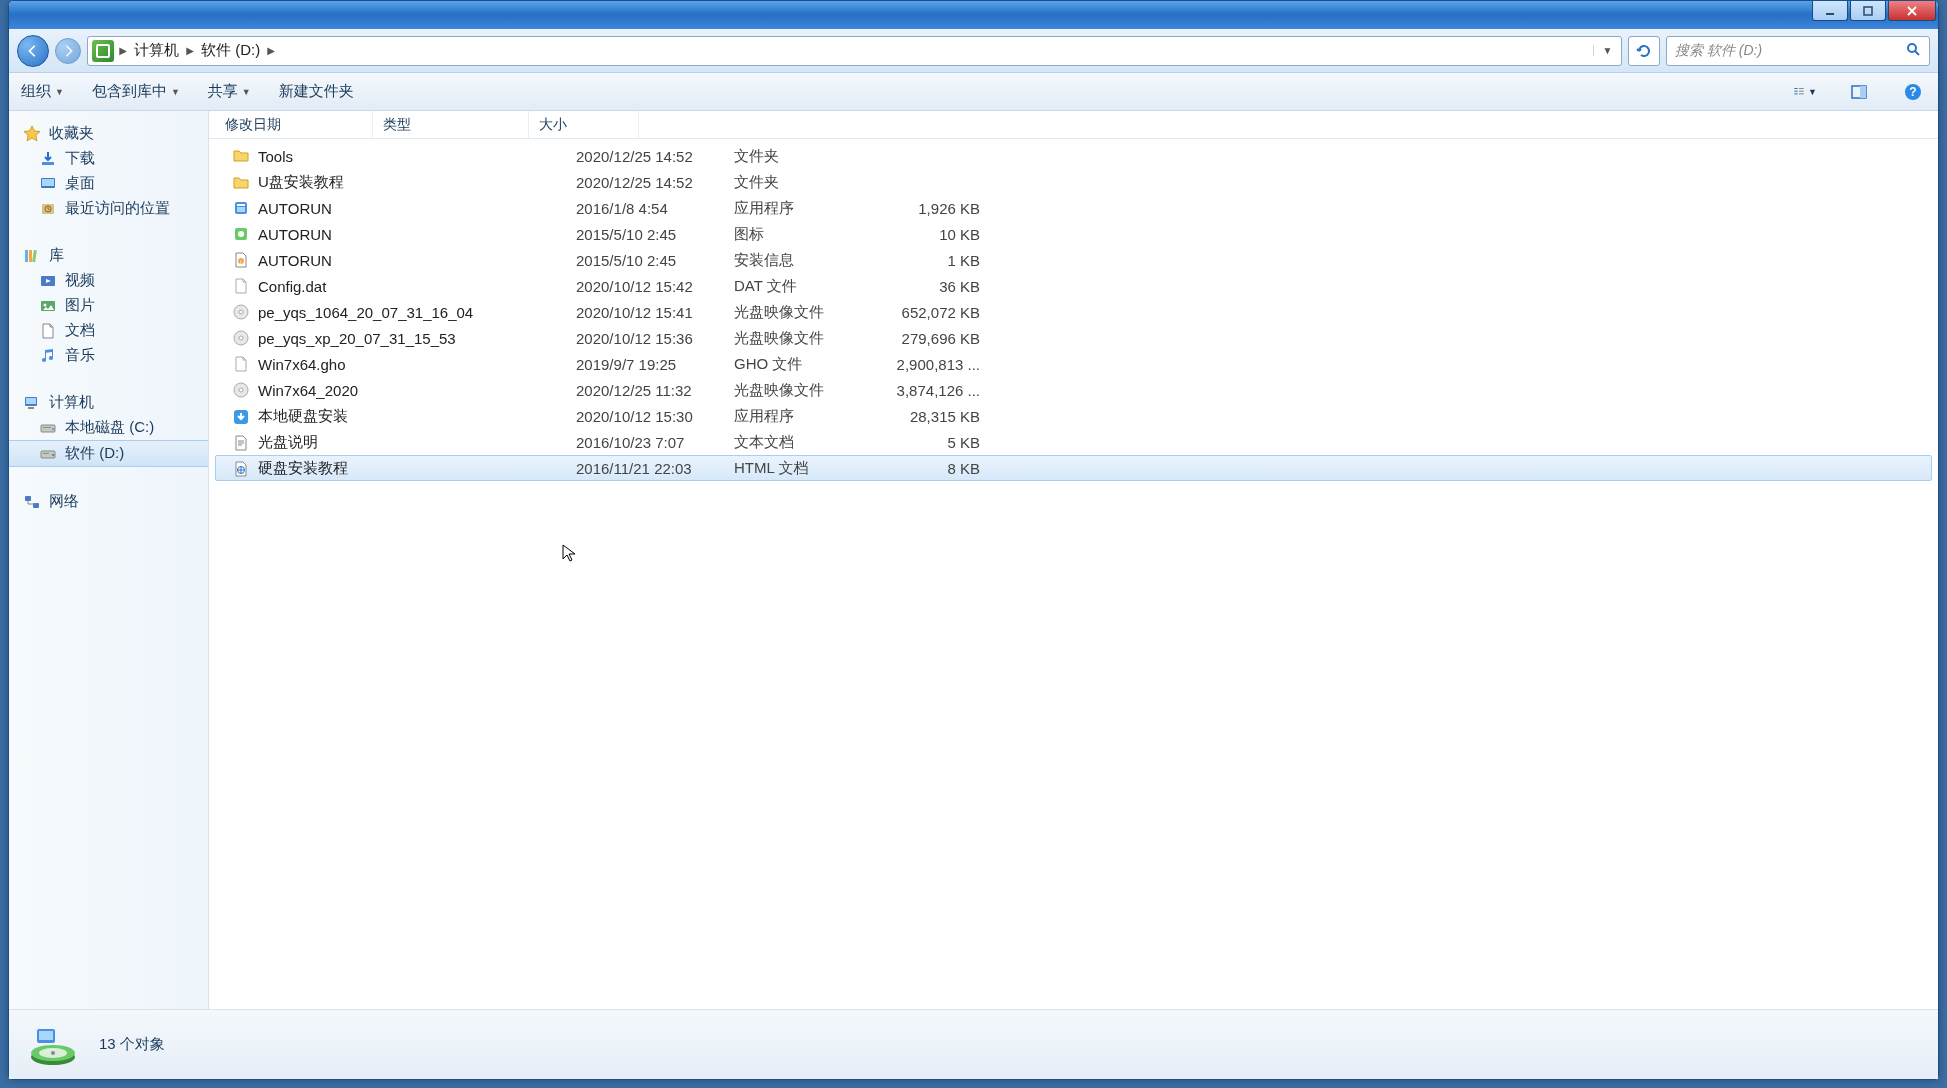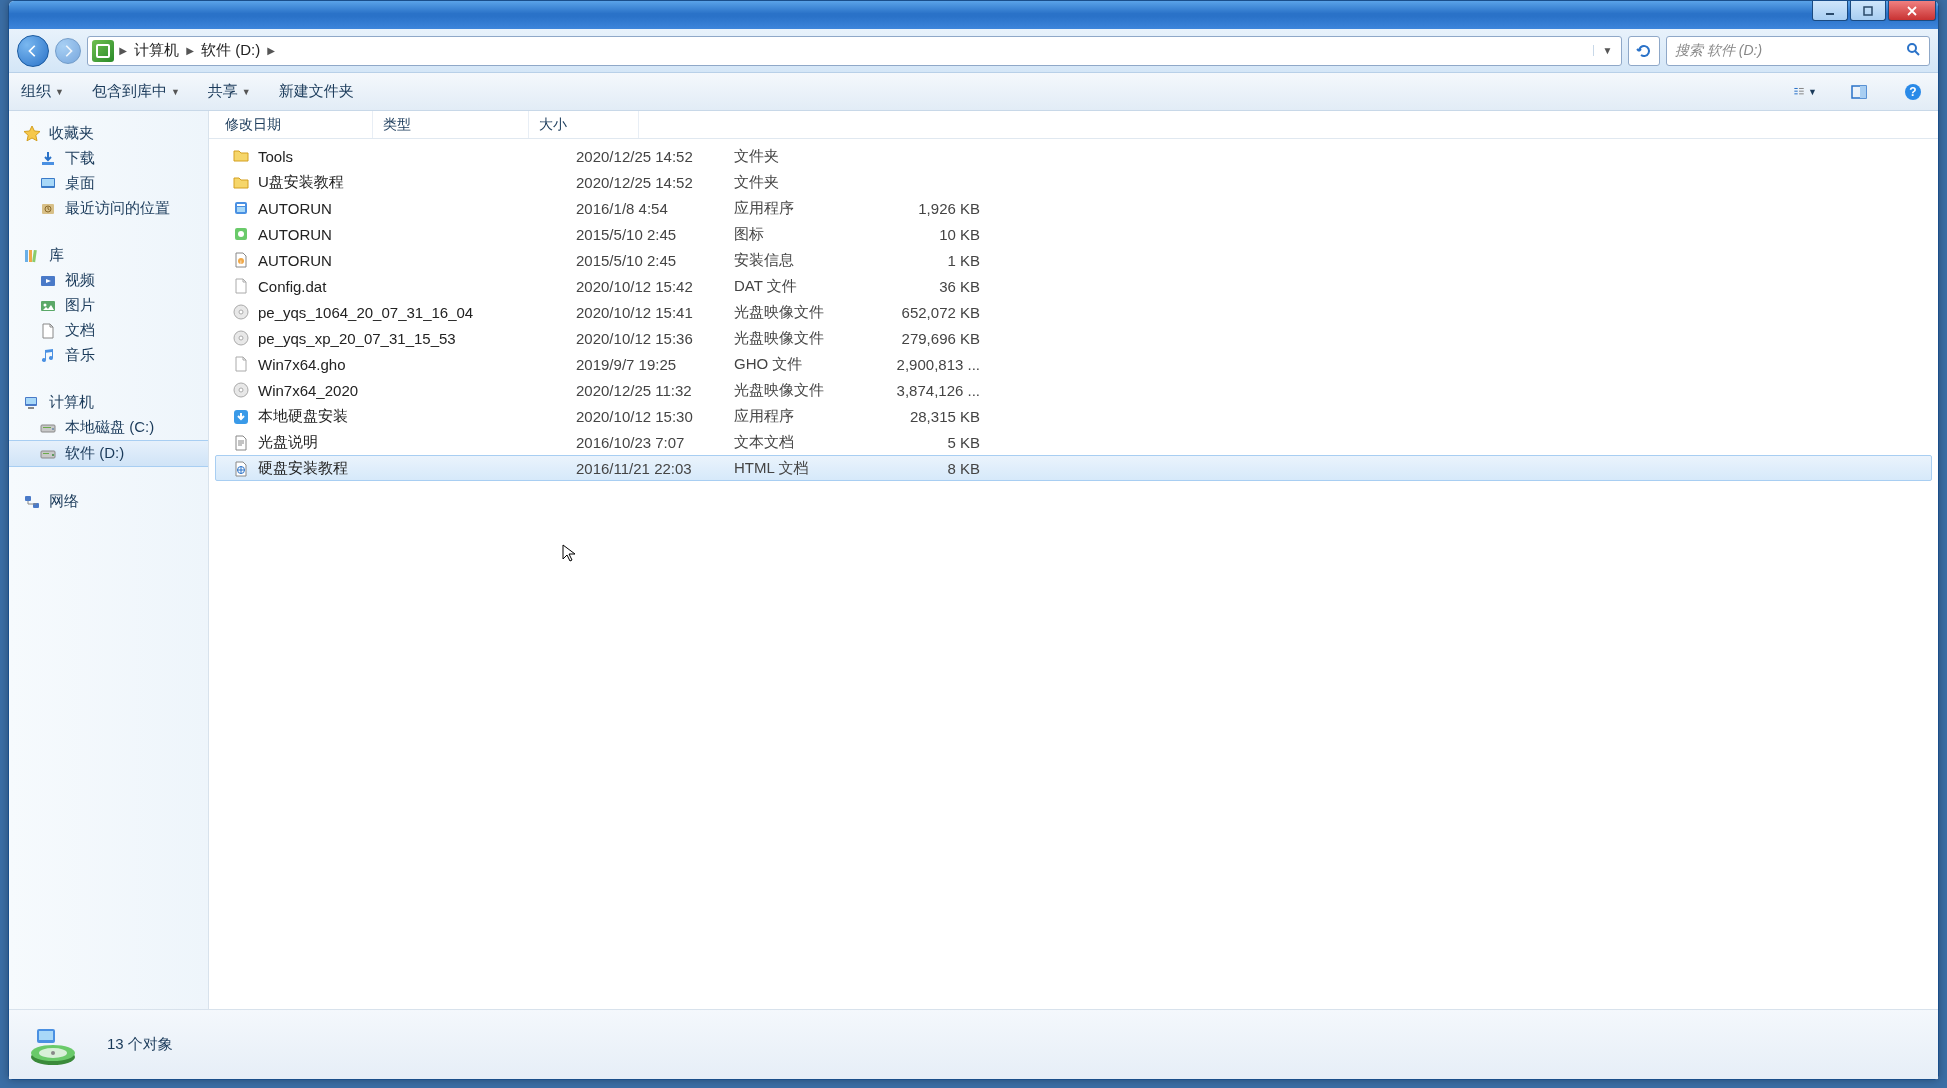--- a/index.html
+++ b/index.html
@@ -93,21 +93,21 @@
 .row.selected { background: linear-gradient(to bottom,#eaf3fc,#d6e9fa); border-color:#a8cef2; }
 .cell { padding: 0 10px; overflow: hidden; white-space: nowrap; text-overflow: ellipsis; }
 .cell.name { width: 344px; display:flex;align-items:flex-end;gap:8px; }
 .cell.date { width: 158px; color:#444; } .cell.type { width: 156px; color:#444; }
 .cell.size { width: 110px; text-align: right; color:#444; }
 .fico { width:18px;height:18px;display:flex;align-items:center;justify-content:center;flex-shrink:0; }
 .fico svg { width:18px;height:18px; }
 
 .statusbar {
   height: 70px; border-top: 1px solid #d8e2ec; background: linear-gradient(to bottom,#f4f8fc,#e6eef7);
-  display: flex; align-items: center; padding: 0 18px; gap: 28px;
+  display: flex; align-items: center; padding: 0 18px; gap: 20px;
 }
 .status-icon { width: 52px; height: 52px; position:relative; }
 .status-icon svg { width:52px;height:52px; }
 .status-text { font-size: 15px; color: #1a3a5a; }
 
 .cursor { position:absolute; left:552px; top:542px; pointer-events:none; }
 .cursor svg { width:20px;height:20px; }
 </style>
 </head>
 <body>

